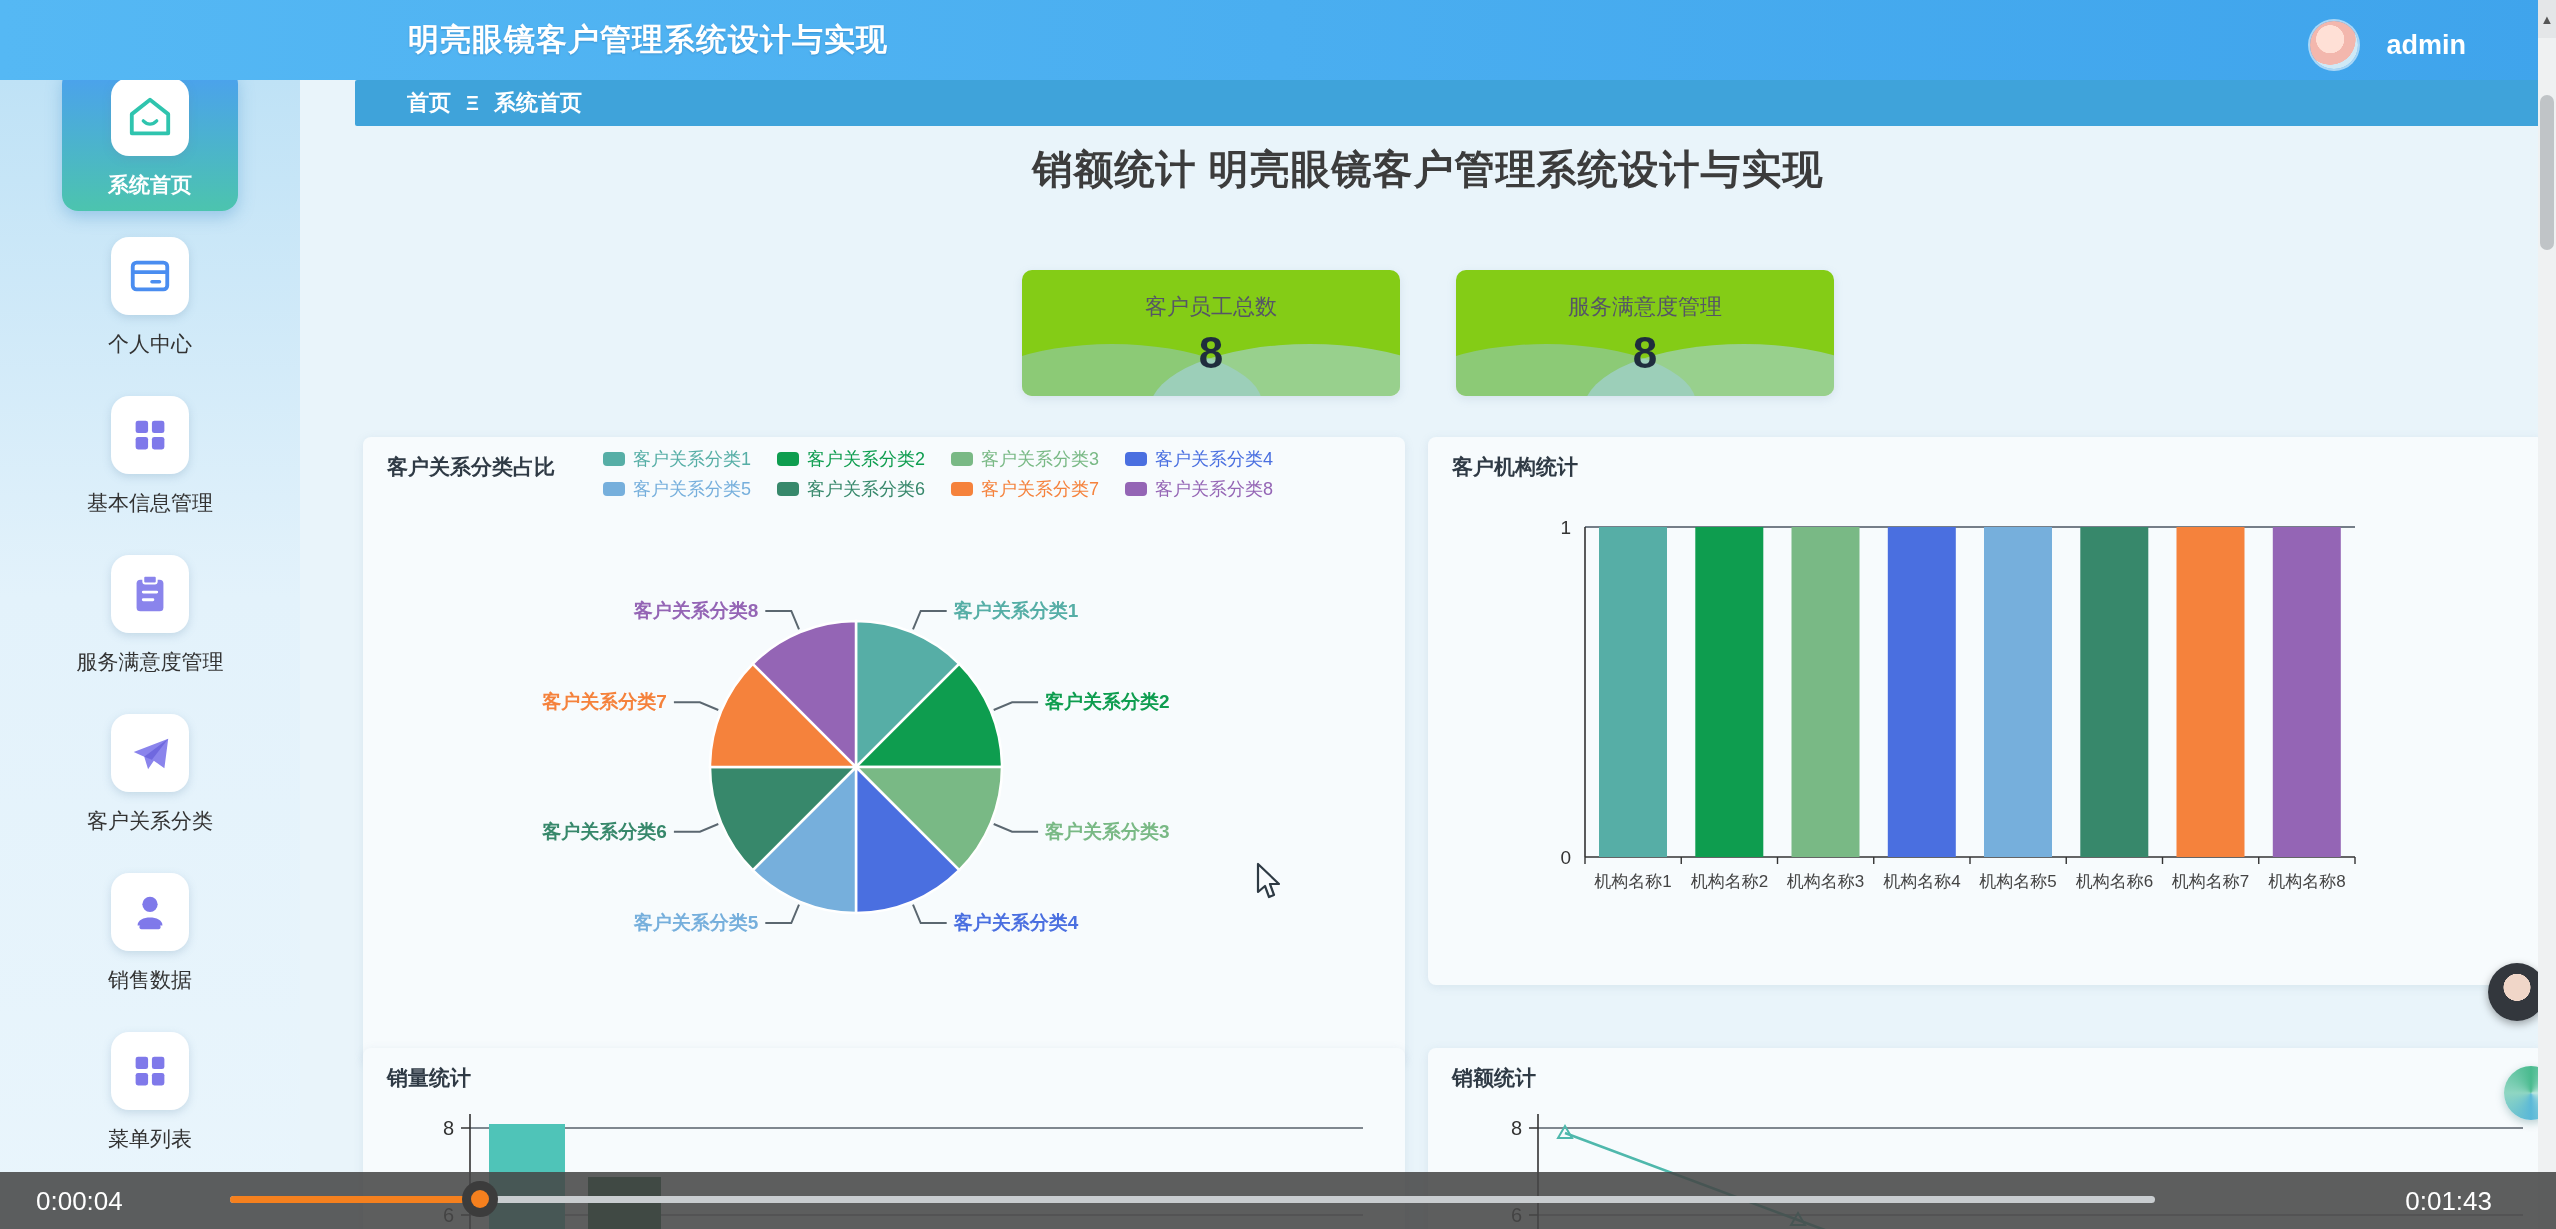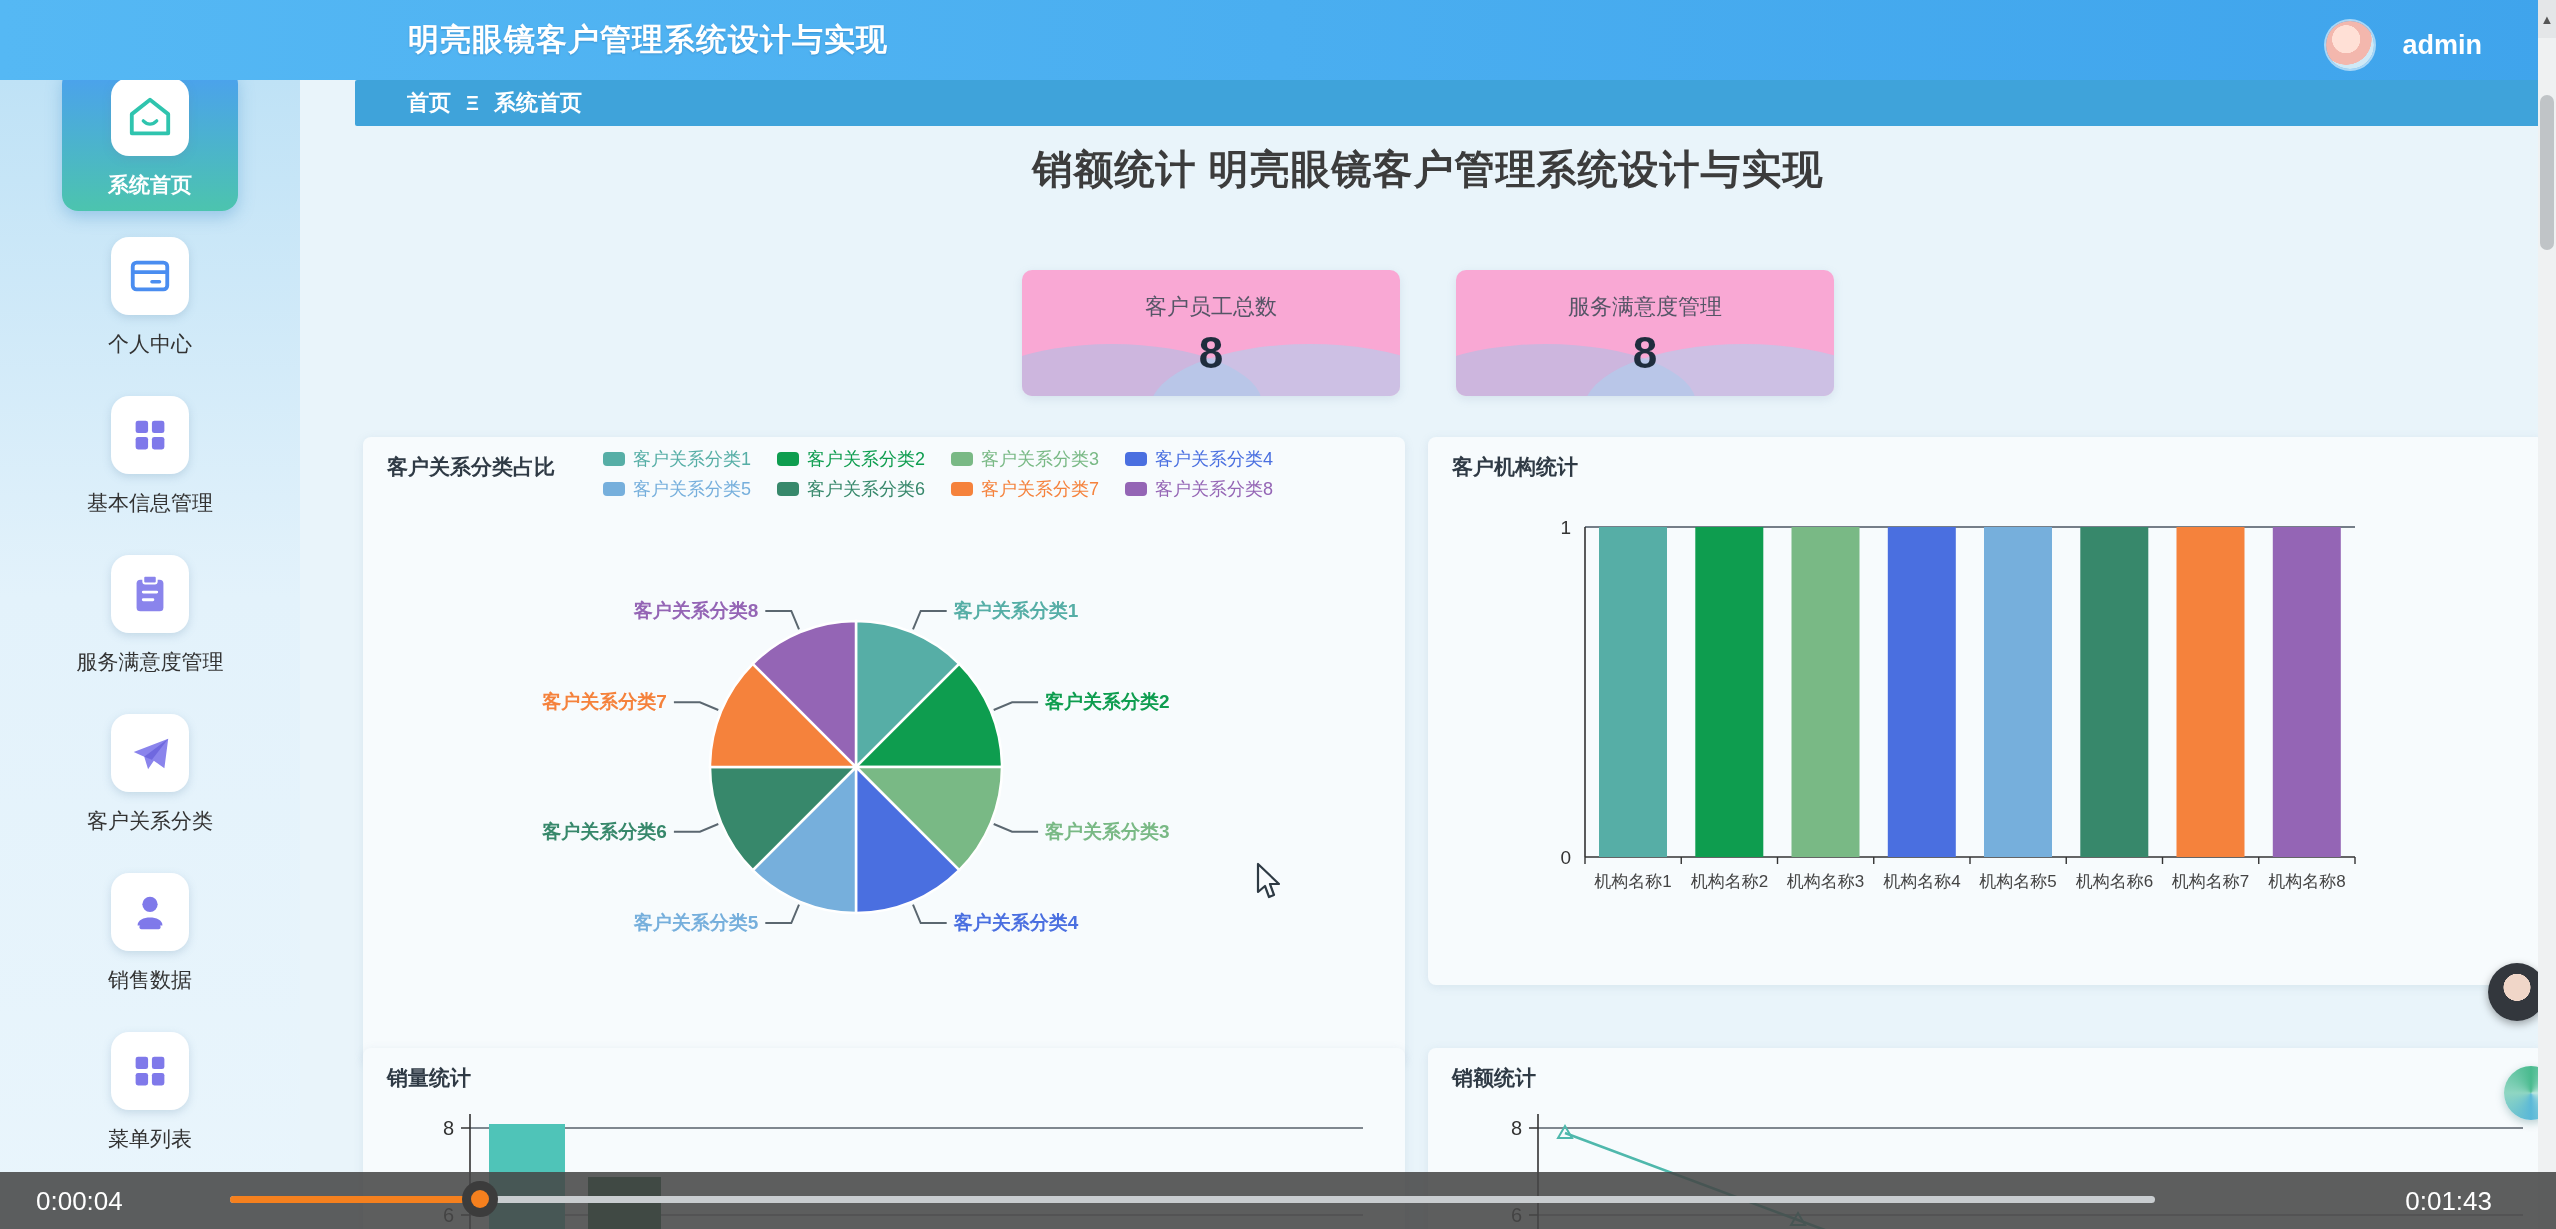--- a/index.html
+++ b/index.html
@@ -6,21 +6,21 @@
   body{
     width:2556px;height:1229px;position:relative;overflow:hidden;
     font-family:"Liberation Sans","DejaVu Sans",sans-serif;
     background:#E9F4FA;
   }
   
   .header{position:absolute;left:0;top:0;width:2556px;height:80px;
     background:linear-gradient(90deg,#55B8F4,#3FA4EC);display:flex;align-items:center;z-index:5;}
   .header-title{margin-left:408px;color:#fff;font-size:31px;font-weight:bold;letter-spacing:1px;
     text-shadow:0 1px 2px rgba(0,60,120,.25);}
-  .header-user{position:absolute;right:74px;top:0;height:90px;display:flex;align-items:center;gap:28px;cursor:pointer;}
+  .header-user{position:absolute;right:90px;top:0;height:90px;display:flex;align-items:center;gap:28px;cursor:pointer;}
   .avatar{width:48px;height:48px;border-radius:50%;
     background:radial-gradient(circle at 42% 38%,#ffe0d6 0 34%,#f3b7ad 35% 62%,#cfe9f6 63%);
     box-shadow:0 0 0 2px rgba(255,255,255,.55);}
   .header-user-name{color:#fff;font-size:27px;font-weight:bold;}
   
   .sidebar{position:absolute;left:0;top:80px;width:300px;height:1149px;
     background:linear-gradient(180deg,#BFE2F6,#E3F2FB 45%,#E9F5FC);z-index:4;}
   .side-menu{display:flex;flex-direction:column;align-items:center;padding-top:0;}
   .side-item{width:176px;margin-top:16px;display:flex;flex-direction:column;align-items:center;
     padding:10px 0 12px;border-radius:16px;cursor:pointer;}
@@ -33,21 +33,21 @@
   .side-item.active .side-label{color:#fff;font-weight:bold;}
   
   .content{position:absolute;left:300px;top:80px;width:2256px;height:1149px;background:#E9F4FA;}
   .breadcrumb{position:absolute;left:55px;top:0;width:2188px;height:46px;background:#3FA3DA;
     border-radius:2px;display:flex;align-items:center;padding-left:52px;gap:15px;box-sizing:border-box;}
   .crumb{color:#fff;font-size:22px;font-weight:bold;cursor:pointer;}
   .crumb-sep{color:#fff;font-size:20px;font-weight:bold;}
   .welcome{position:absolute;left:0;top:62px;width:100%;text-align:center;
     font-size:40px;font-weight:bold;color:#3C3C3C;letter-spacing:1px;}
   .stats-row{position:absolute;left:0;top:190px;width:100%;display:flex;justify-content:center;gap:56px;}
-  .stat-card{width:378px;height:126px;background:#f9a8d4;border-radius:10px;overflow:hidden;position:relative;
+  .stat-card{width:378px;height:126px;background:#84cc16;border-radius:10px;overflow:hidden;position:relative;
     box-shadow:0 3px 10px rgba(120,150,175,.18);text-align:center;}
   .stat-label{margin-top:22px;font-size:22px;color:#556;position:relative;z-index:2;}
   .stat-value{margin-top:6px;font-size:44px;font-weight:bold;color:#1F2D3D;position:relative;z-index:2;}
   .wave1,.wave2{position:absolute;border-radius:50%;z-index:1;}
   .wave1{left:-60px;bottom:-68px;width:300px;height:120px;background:rgba(150,200,235,.45);}
   .wave2{right:-70px;bottom:-78px;width:320px;height:130px;background:rgba(170,212,240,.55);}
   
   .panel{position:absolute;background:#F7FBFD;border-radius:8px;box-shadow:0 2px 10px rgba(120,150,175,.16);}
   .panel-title{position:absolute;top:16px;left:24px;font-size:21px;font-weight:bold;color:#2F3A45;z-index:3;}
   #pie-panel{left:63px;top:357px;width:1042px;height:628px;}

